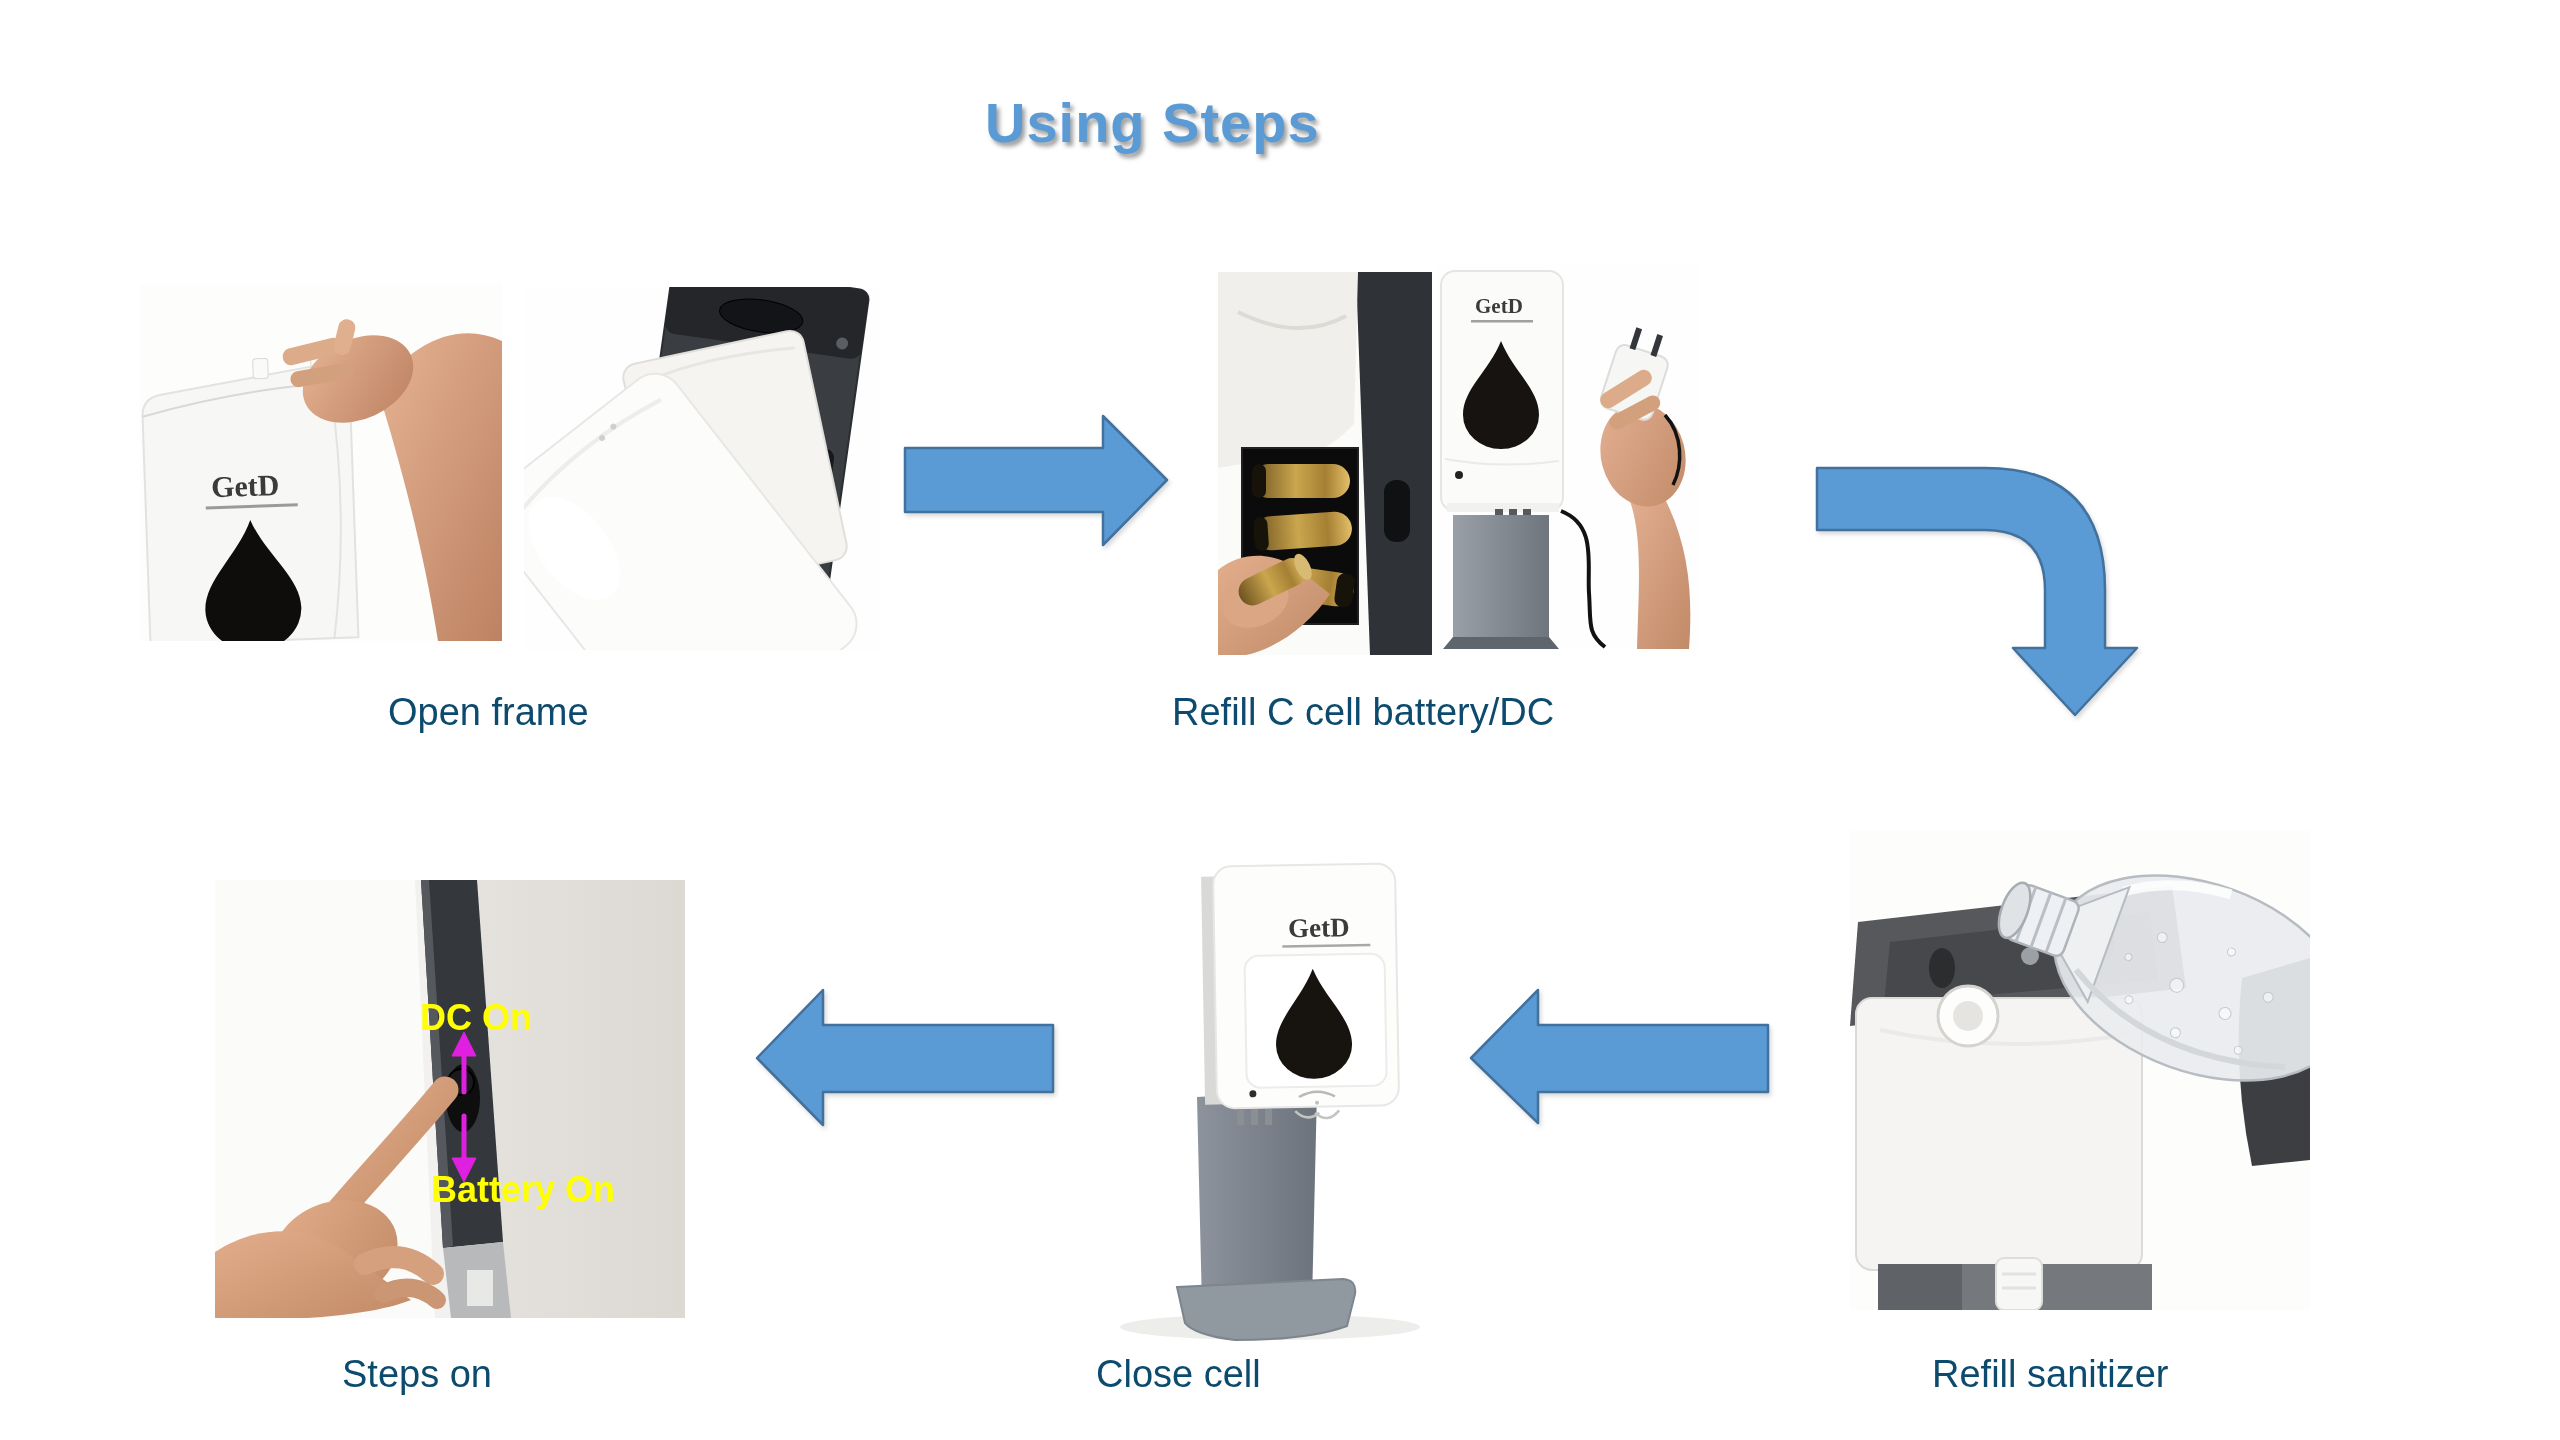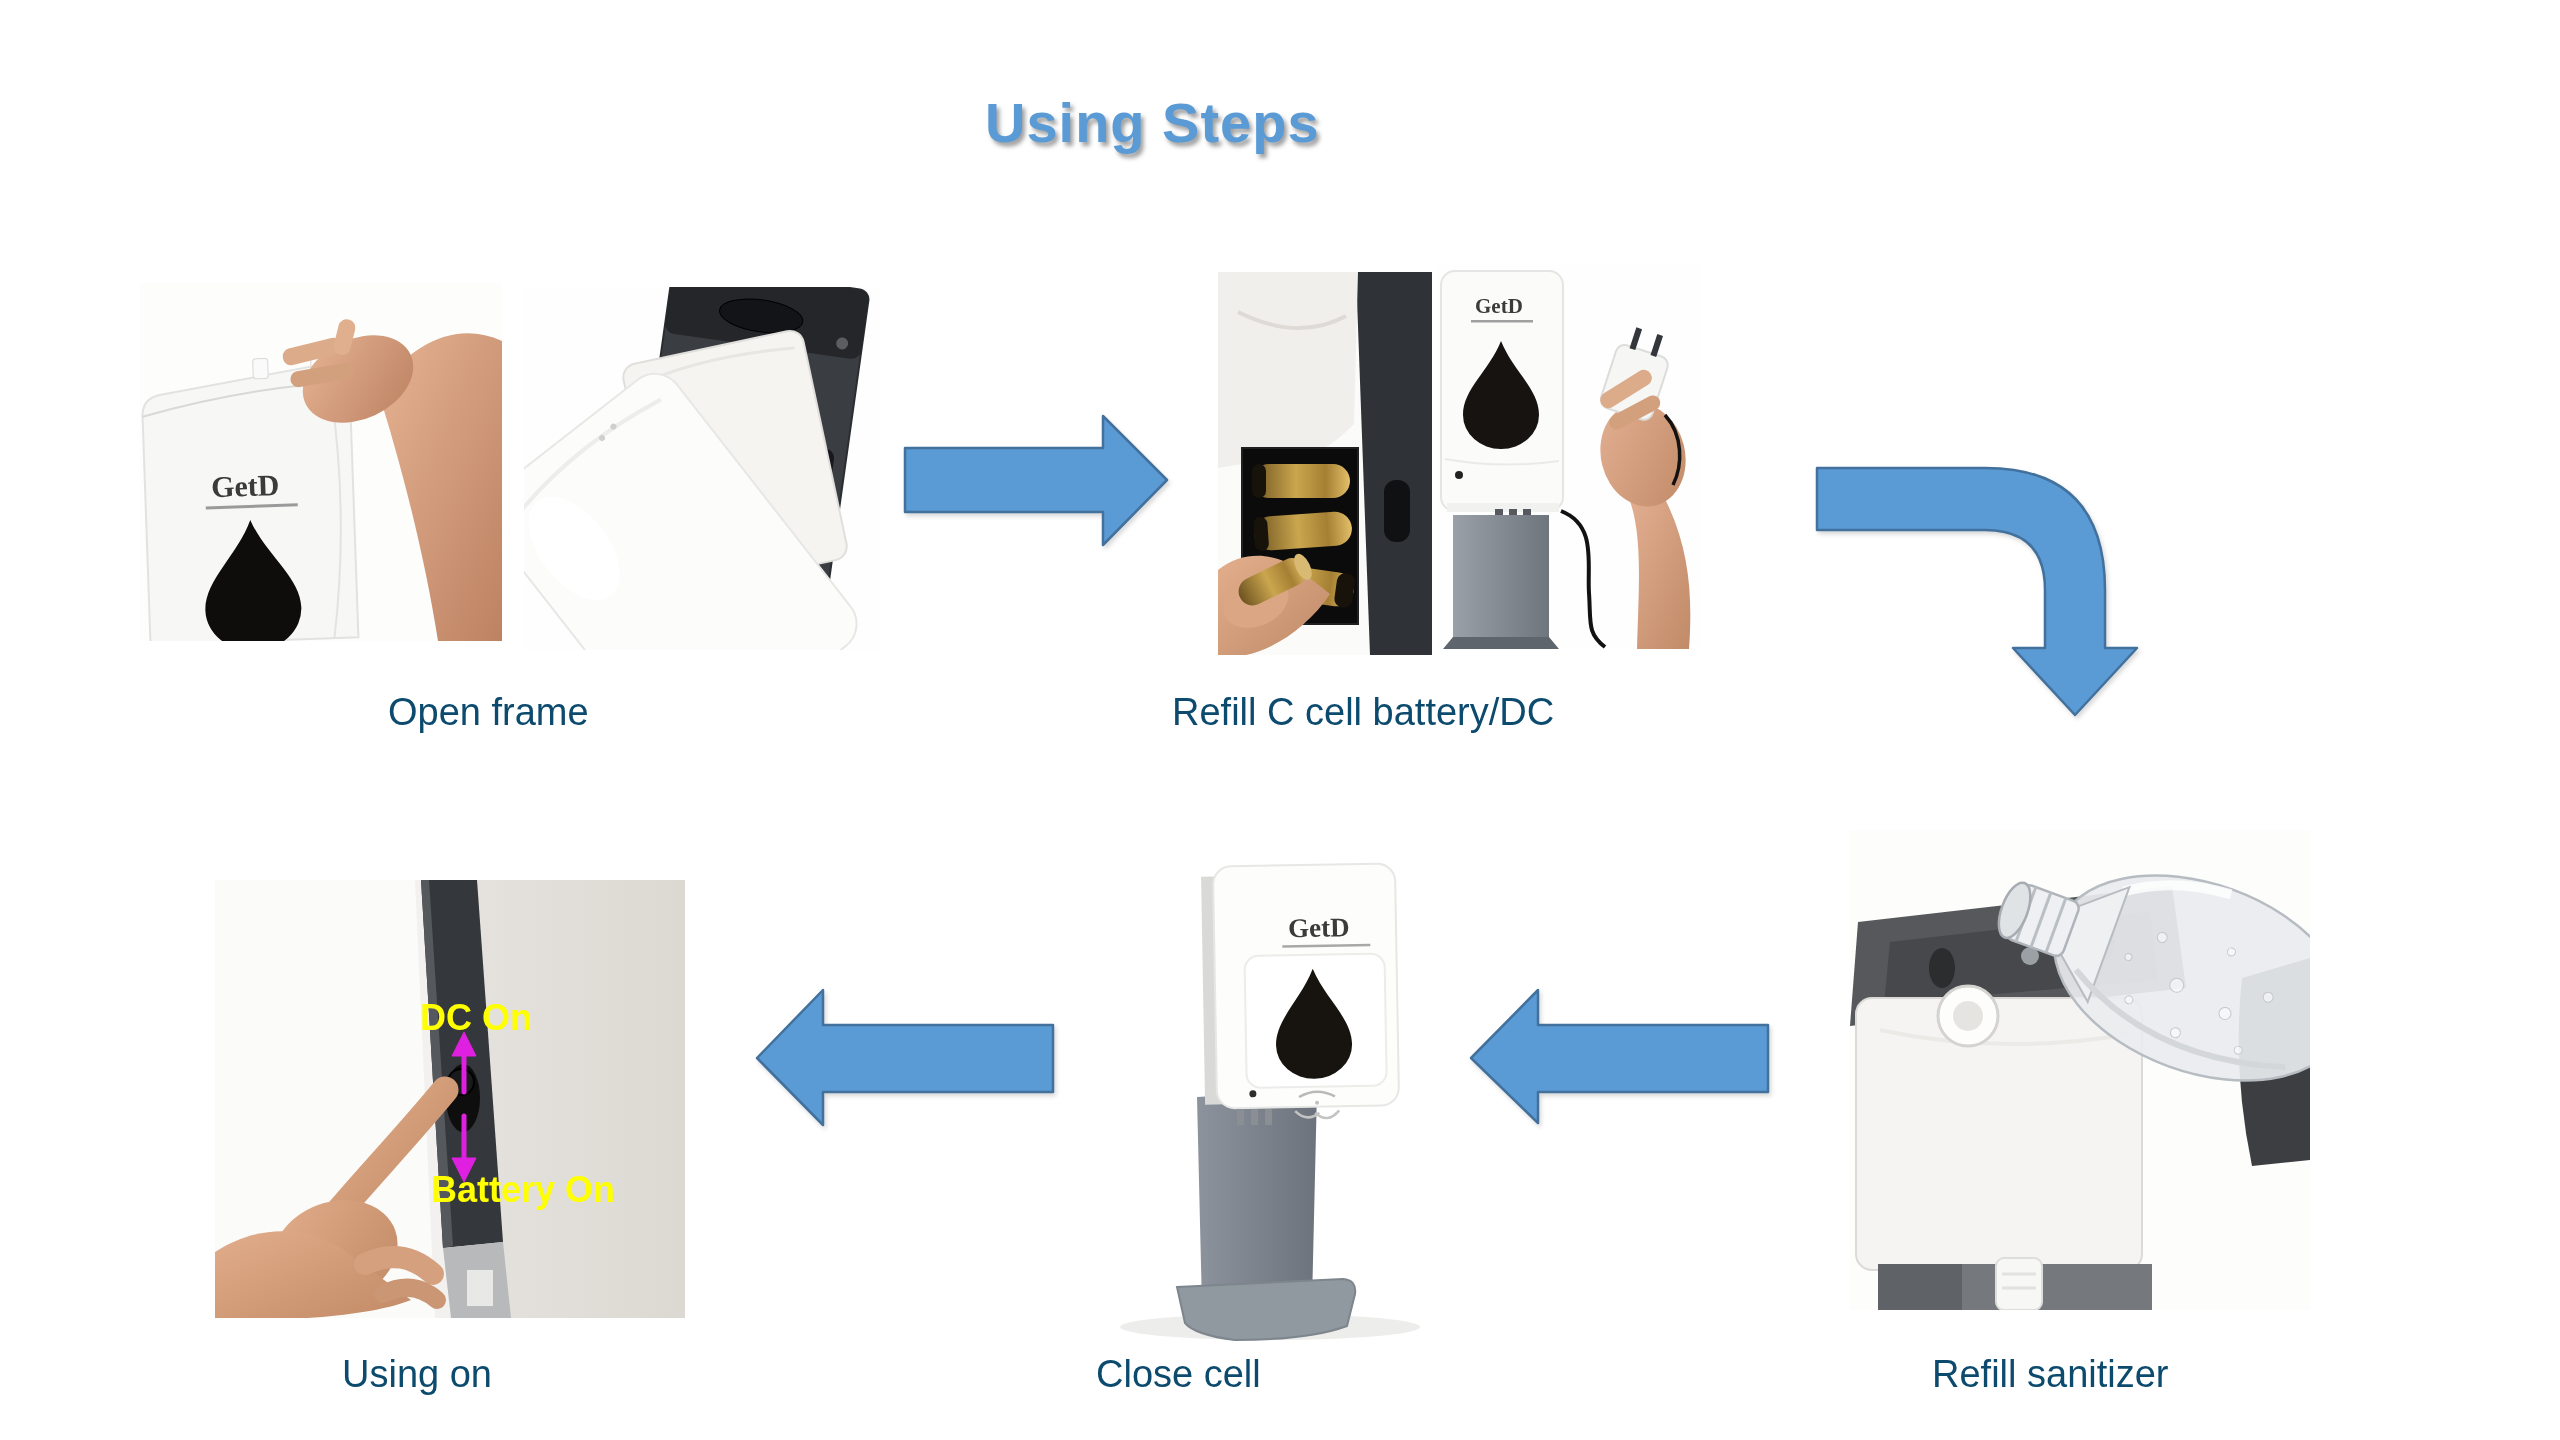--- a/index.html
+++ b/index.html
@@ -286,17 +286,17 @@
 
   <svg id="arrow-layer" width="2560" height="1440" viewBox="0 0 2560 1440">
     <path class="arrow" d="M905 448 H1103 V416 L1167 480 L1103 545 V512 H905 Z"></path>
     <path class="arrow" d="M1817 468 H1985 Q2105 468 2105 590 V648 H2137 L2075 715 L2013 648 H2045 V590 Q2045 530 1985 530 H1817 Z"></path>
     <path class="arrow" d="M1471 1058 L1538 990 V1025 H1768 V1092 H1538 V1123 Z"></path>
     <path class="arrow" d="M757 1058 L823 990 V1025 H1053 V1092 H823 V1125 Z"></path>
   </svg>
 
   <div class="caption" style="left:388px;top:691px;">Open frame</div>
   <div class="caption" style="left:1172px;top:691px;">Refill C cell battery/DC</div>
-  <div class="caption" style="left:342px;top:1353px;">Using on</div>
+  <div class="caption" style="left:342px;top:1353px;">Steps on</div>
   <div class="caption" style="left:1096px;top:1353px;">Close cell</div>
   <div class="caption" style="left:1932px;top:1353px;">Refill sanitizer</div>
 
 </div>
 
 </body></html>

